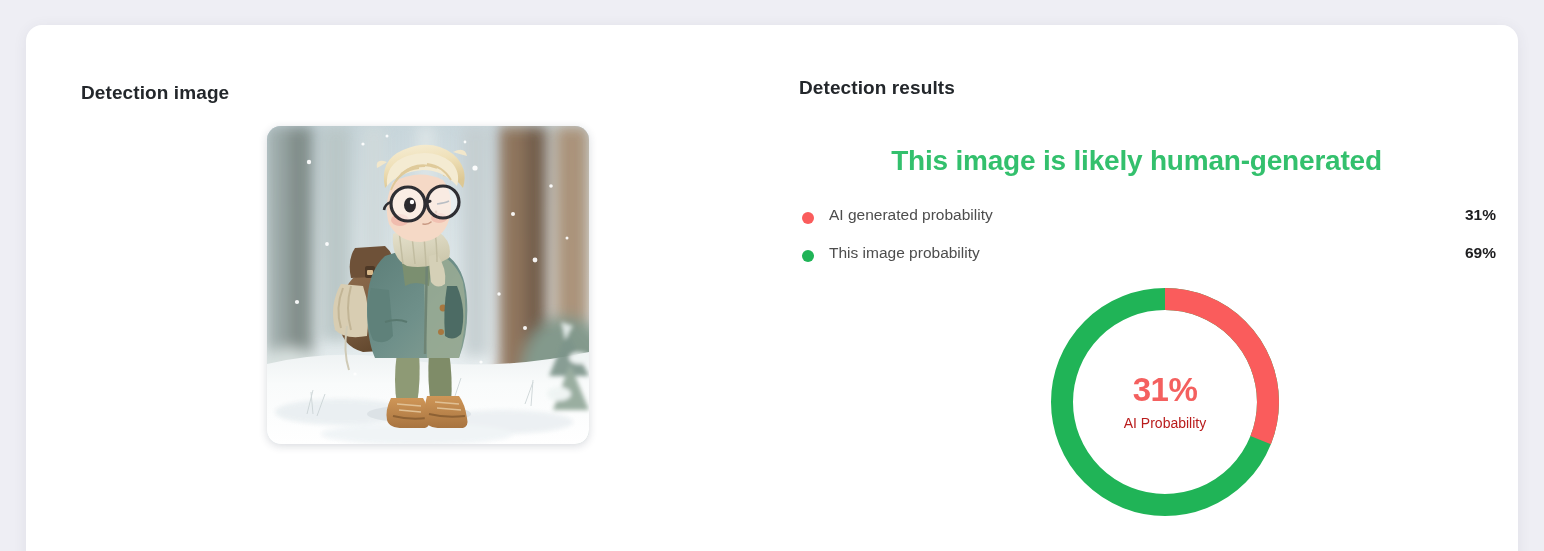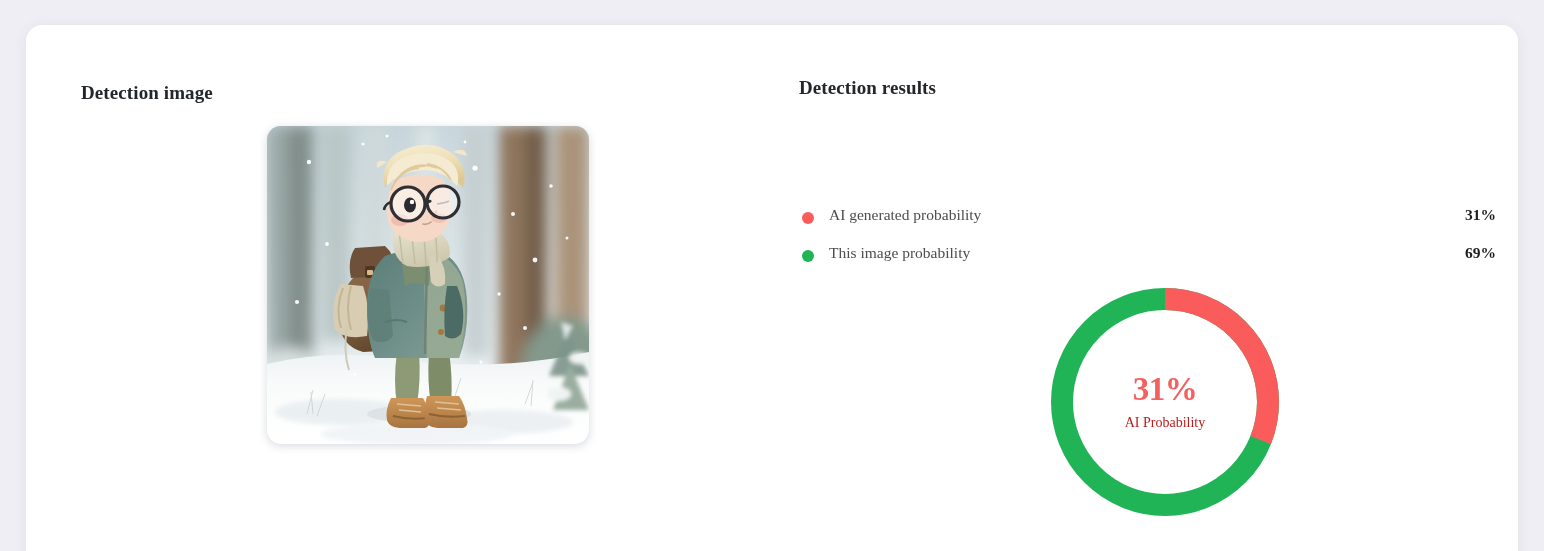--- a/index.html
+++ b/index.html
@@ -10,21 +10,20 @@
     height: 551px;
     overflow: hidden;
     font-family: "Liberation Sans", sans-serif;
   }
 
   #page-root {
     position: relative;
     width: 1544px;
     height: 551px;
     background: #eeeef4;
-    font-family: Liberation Serif, serif;
   }
 
   .result-card {
     position: absolute;
     left: 26px;
     top: 25px;
     width: 1492px;
     height: 560px;
     background: #ffffff;
     border-radius: 16px;
@@ -372,20 +371,21 @@
           </g>
         </svg>
       </div>
 
     </div>
 
     <div class="panel-right">
 
       <div class="section-title title-detection-results">Detection results</div>
 
+      <div class="verdict">This image is likely human-generated</div>
 
       <div class="legend">
 
         <div class="legend-row">
           <span class="legend-dot ai"></span>
           <span class="legend-label">AI generated probability</span>
           <span class="legend-value">31%</span>
         </div>
 
         <div class="legend-row">

